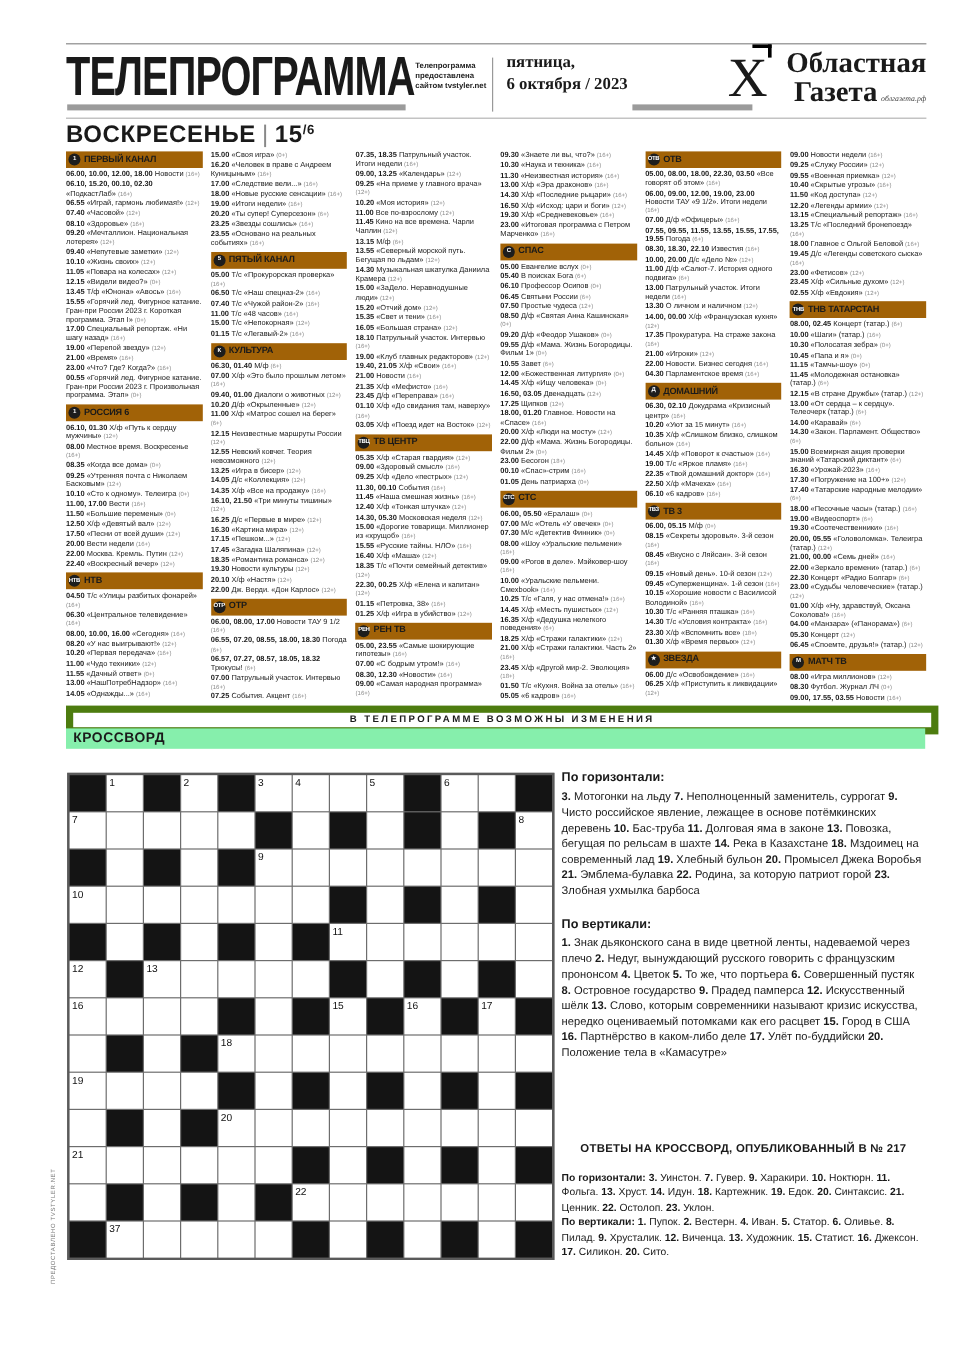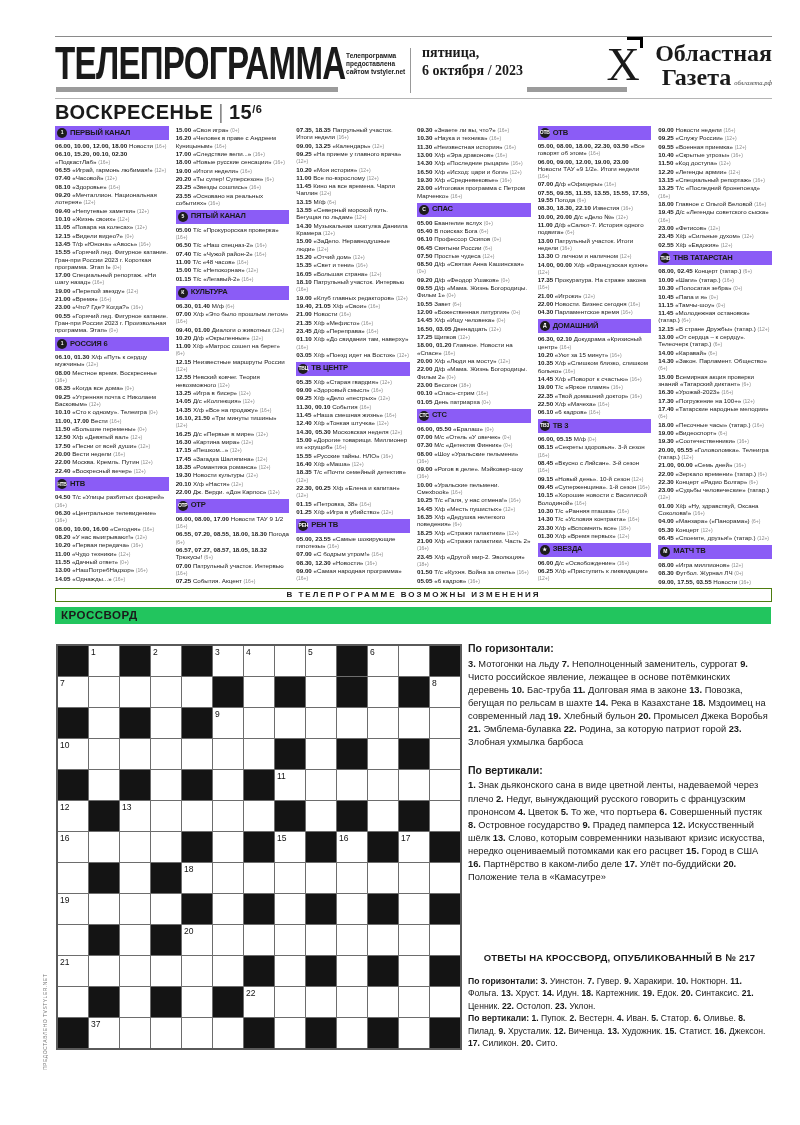--- a/index.html
+++ b/index.html
@@ -19,33 +19,33 @@
   .brand{position:absolute;right:28px;top:42px;text-align:right;font-family:Liberation Serif, serif;font-weight:700;font-size:24px;line-height:.98;}
   .brand .site{font-size:6.5px;font-style:italic;font-weight:400;color:#444;margin-left:3px;}
   .headrule{position:absolute;left:55px;right:28px;top:98px;border-top:1px solid #b5b5b5;}
   
   .daybanner{position:absolute;left:55px;top:101px;font-weight:700;font-size:20px;letter-spacing:.5px;}
   .daybanner .sep{color:#888;font-weight:400;margin:0 5px;}
   .daybanner sup{font-size:11px;vertical-align:6px;}
   
   .tvflow{position:absolute;left:55px;top:126px;width:717px;height:461px;overflow:hidden;
           column-count:6;column-gap:7px;column-fill:auto;font-size:6.2px;line-height:1.17;}
-  .ch-head{break-inside:avoid;display:flex;align-items:center;gap:3px;background:#8b5cf6;
+  .ch-head{break-inside:avoid;display:flex;align-items:center;gap:3px;background:#a16207;
            padding:1px 2px;margin:3px 0 2px 0;height:12px;}
   .ch-head:first-child{margin-top:0;}
   .badge{flex:0 0 auto;width:10px;height:10px;border-radius:50%;background:#1d1d1d;color:#fff;
          font-size:5px;font-weight:700;display:flex;align-items:center;justify-content:center;letter-spacing:-.3px;}
   .ch-name{font-weight:700;font-size:7.6px;letter-spacing:-.2px;white-space:nowrap;}
   .prog{margin:0 0 .5px 0;}
   .prog .t{font-weight:700;}
   .age{color:#8a8a8a;font-size:5px;}
   
-  .notice{position:absolute;left:55px;top:588px;width:715px;height:12px;border:1px solid #4d7c0f;
+  .notice{position:absolute;left:55px;top:588px;width:715px;height:12px;border:6px solid #4d7c0f;
           text-align:center;font-weight:700;font-size:8px;letter-spacing:2px;line-height:12px;}
-  .xw-band{position:absolute;left:55px;top:607px;width:716px;height:17px;background:#22c55e;
+  .xw-band{position:absolute;left:55px;top:607px;width:716px;height:17px;background:#86efac;
            font-weight:700;font-size:11.5px;letter-spacing:.5px;line-height:17px;padding-left:6px;box-sizing:border-box;}
   
   .xw-grid{position:absolute;left:56px;top:644px;display:grid;grid-template-columns:repeat(13,30px);
            grid-auto-rows:30px;gap:1px;background:#6d6d6d;border:2px solid #5a5a5a;width:max-content;}
   .cell{background:#fff;position:relative;}
   .cell.blk{background:#141414;}
   .cell .num{position:absolute;left:2px;top:1px;font-size:8.5px;color:#111;}
   .credit-vert{position:absolute;left:42px;top:950px;height:120px;writing-mode:vertical-rl;
                transform:rotate(180deg);font-size:5px;color:#777;letter-spacing:.5px;}
   

